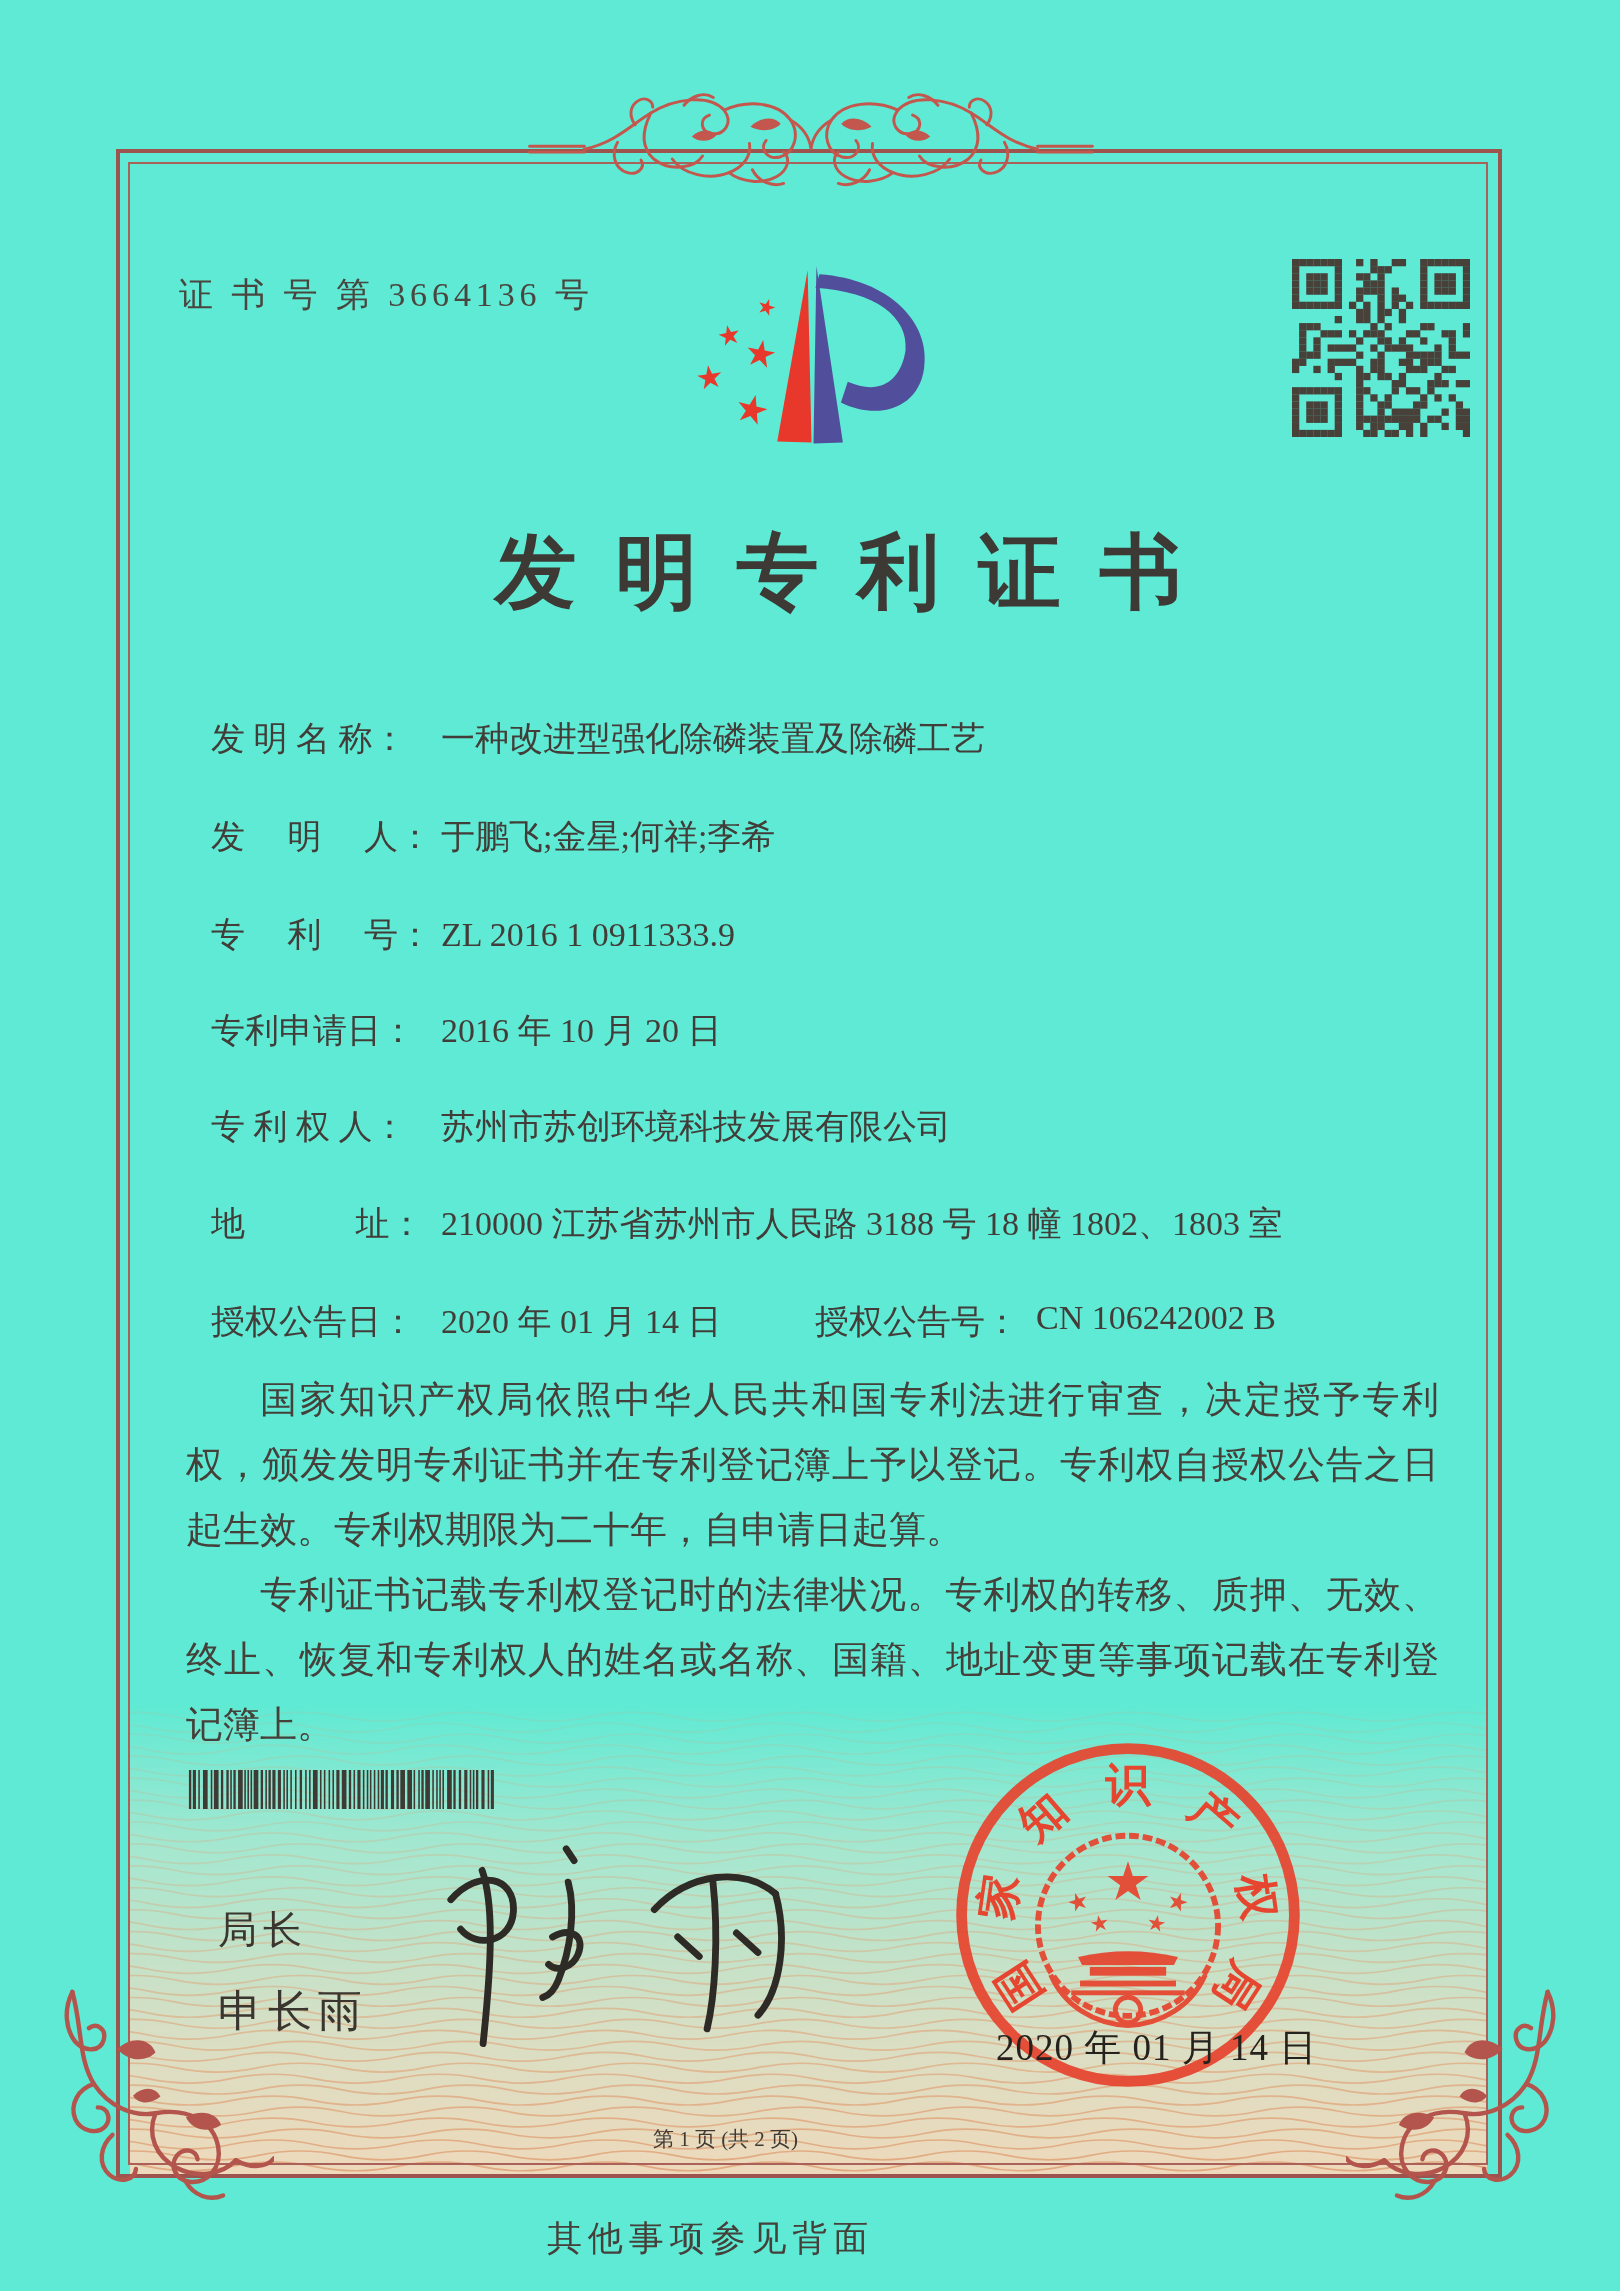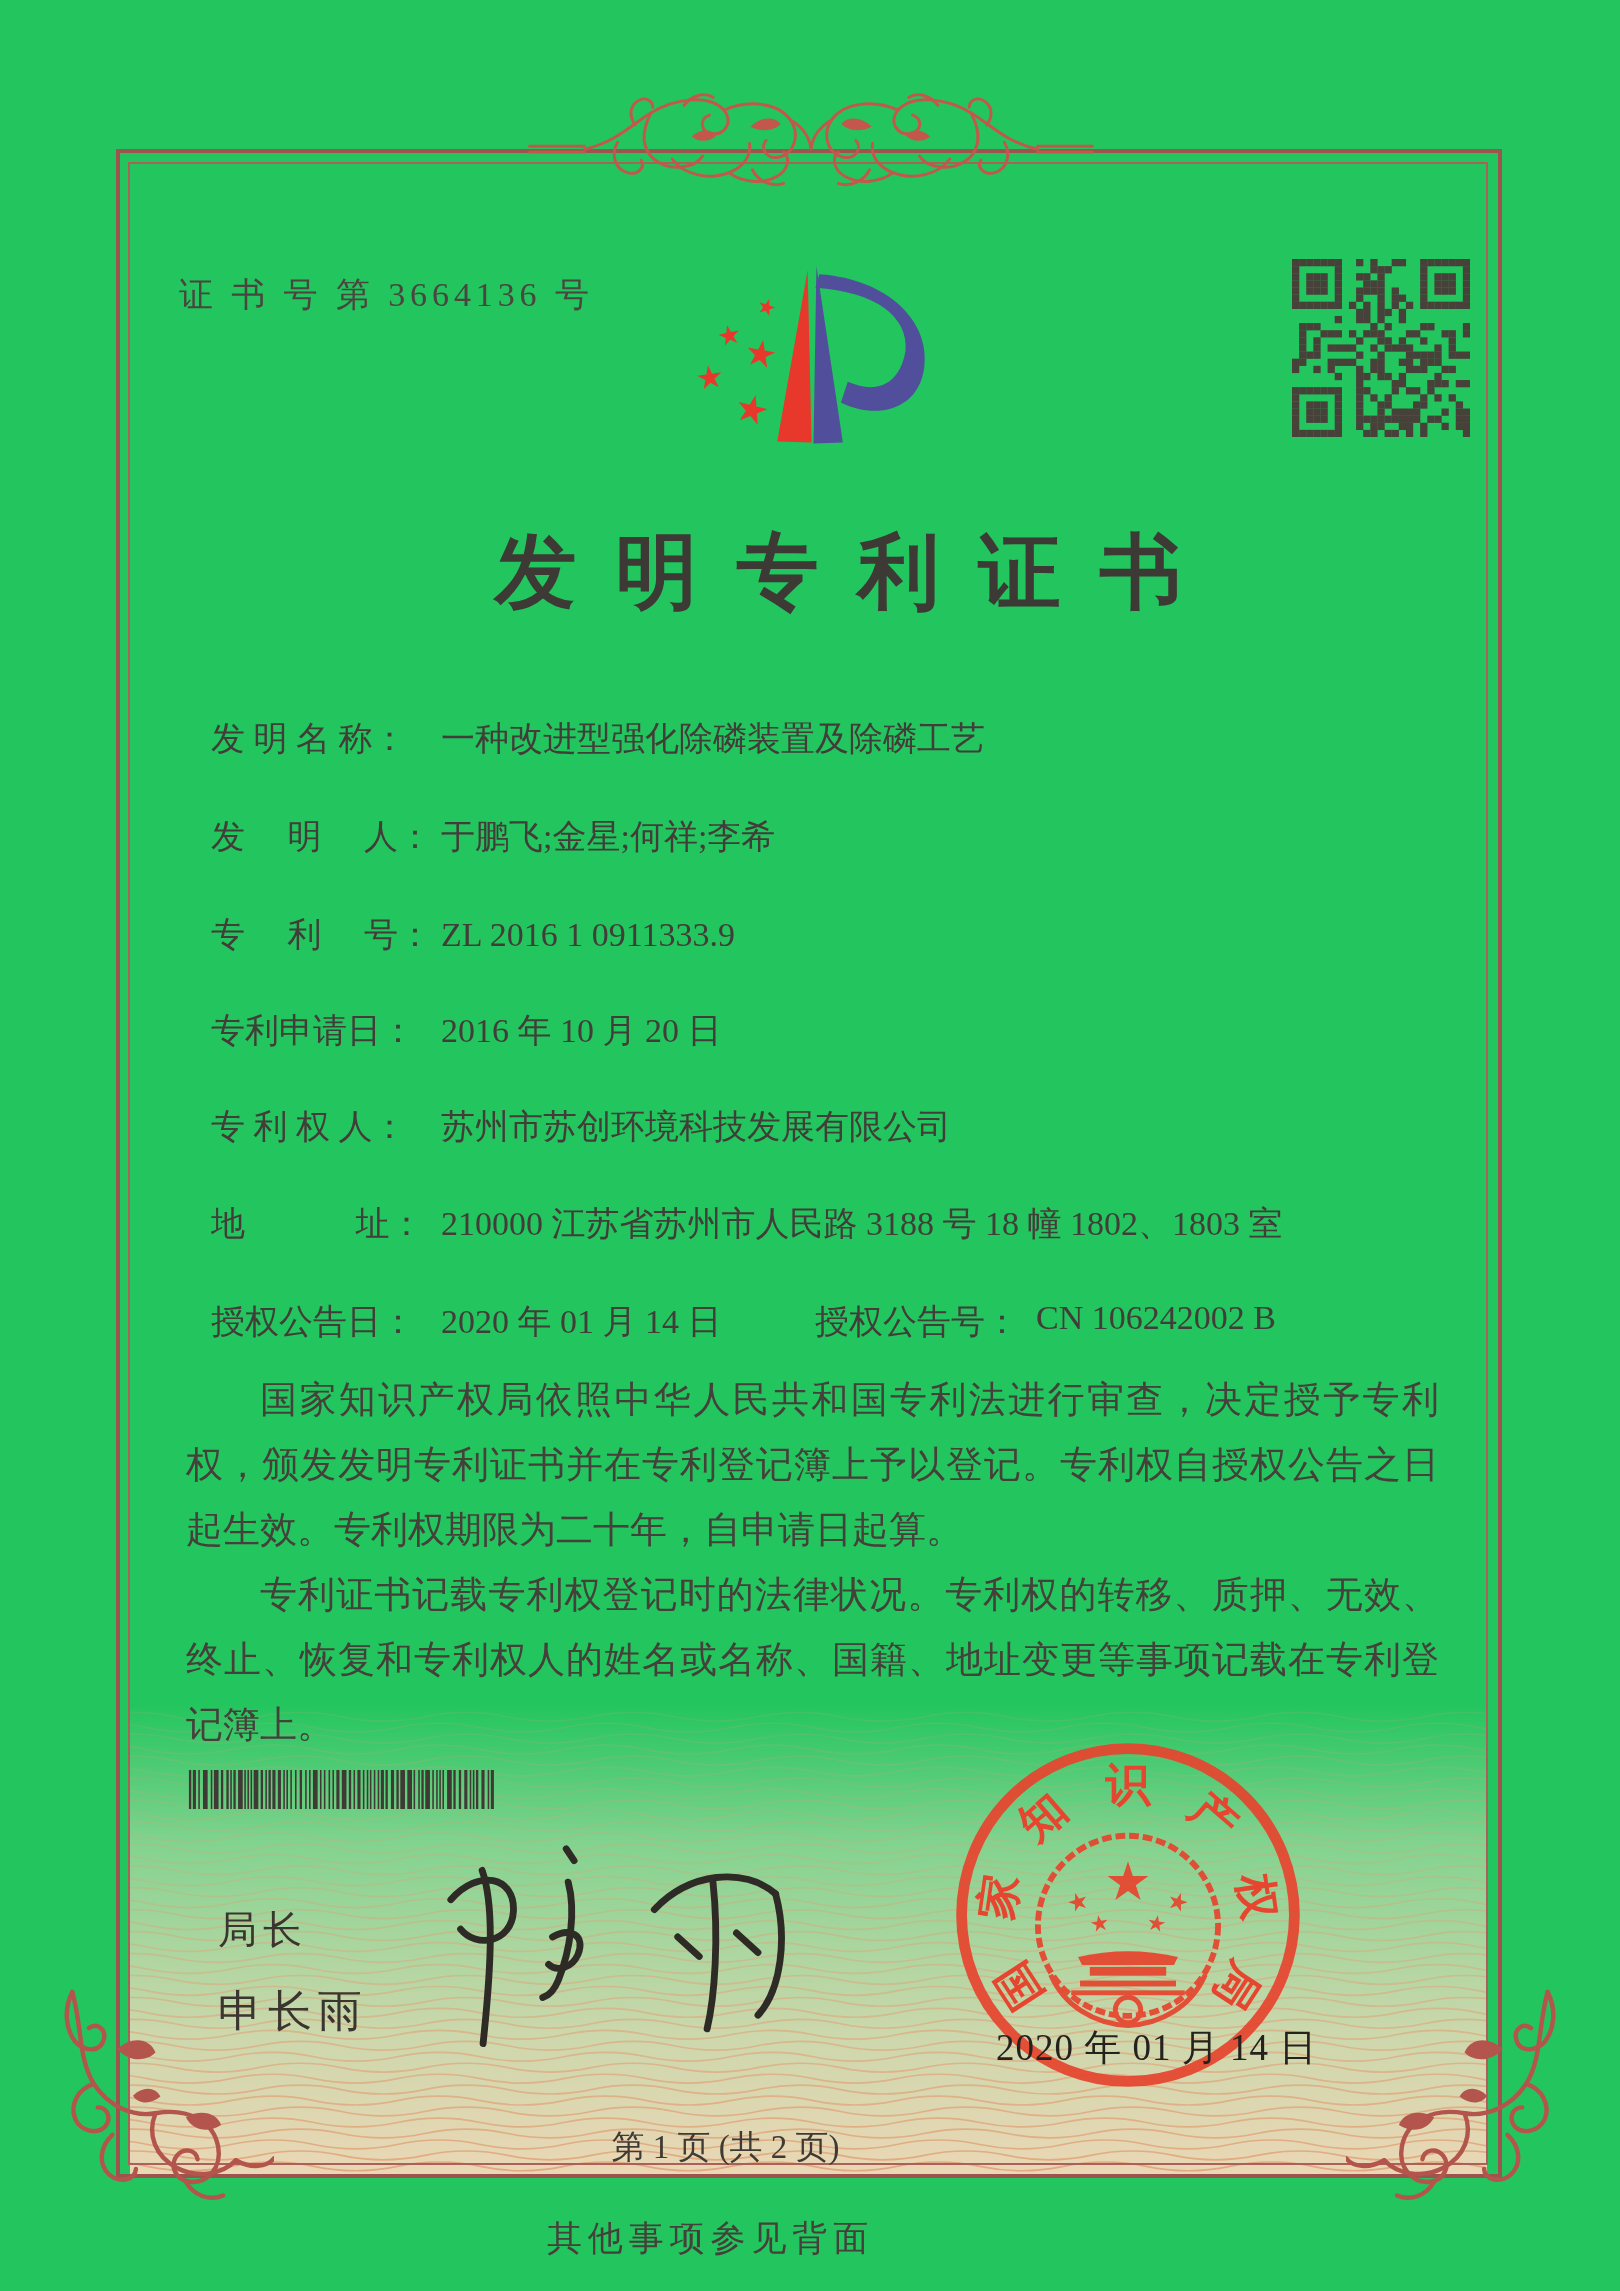--- a/index.html
+++ b/index.html
@@ -1,18 +1,18 @@
 <!DOCTYPE html>
 <html><head>
 <meta charset="utf-8">
 <style>
   html,body{margin:0;padding:0;background:#e9e5d8;}
   .page{
     position:relative;width:1620px;height:2292px;margin:0 auto;
-    background:#22c55e;overflow:hidden;
+    background:#5eead4;overflow:hidden;
     font-family:"Liberation Serif","DejaVu Serif",serif;color:#3f3b36;
   }
   
   .frame-outer{position:absolute;left:116px;top:149px;width:1386px;height:2029px;
     border:4.9px solid #9e544e;box-sizing:border-box;z-index:2;}
   .frame-inner{position:absolute;left:128px;top:162px;width:1360px;height:2003px;
     border:2px solid #aa6159;box-sizing:border-box;z-index:2;}
   
   .waves-wrap{position:absolute;left:130px;top:1703px;width:1357px;height:472px;z-index:1;overflow:hidden;}
   .waves-grad{position:absolute;inset:0;
@@ -35,21 +35,21 @@
   .g2value{position:absolute;left:825px;font-family:Liberation Serif, serif;}
   .paras{position:absolute;left:186px;top:1367px;width:1253px;z-index:4;
     font-size:37px;line-height:65px;color:#45403a;text-align:justify;}
   .paras p{margin:0;text-indent:74px;}
   .barcode{position:absolute;left:188px;top:1770px;width:308px;height:39px;z-index:4;}
   .director-title{left:218px;top:1903px;font-size:39px;letter-spacing:5.9px;color:#3a352f;}
   .director-name{left:218px;top:1982px;font-size:44px;letter-spacing:5.9px;color:#3a352f;}
   .signature{position:absolute;left:421px;top:1843px;width:402px;height:225px;z-index:4;}
   .seal{position:absolute;left:943px;top:1730px;width:370px;height:370px;z-index:4;}
   .seal-date{left:996px;top:2023px;font-size:37px;letter-spacing:1px;color:#25211d;z-index:5;font-weight:500;}
-  .page-no{left:549px;top:2125px;width:353px;text-align:center;font-size:33px;color:#3f3a34;}
+  .page-no{left:549px;top:2125px;width:353px;text-align:center;font-size:21px;color:#3f3a34;}
   .back-note{left:529px;top:2215px;width:363px;text-align:center;font-size:35px;letter-spacing:5.9px;color:#45403a;}
 </style>
 </head>
 <body>
 
 <div class="page">
 
   <div class="frame-outer"></div>
   <div class="frame-inner"></div>
 

